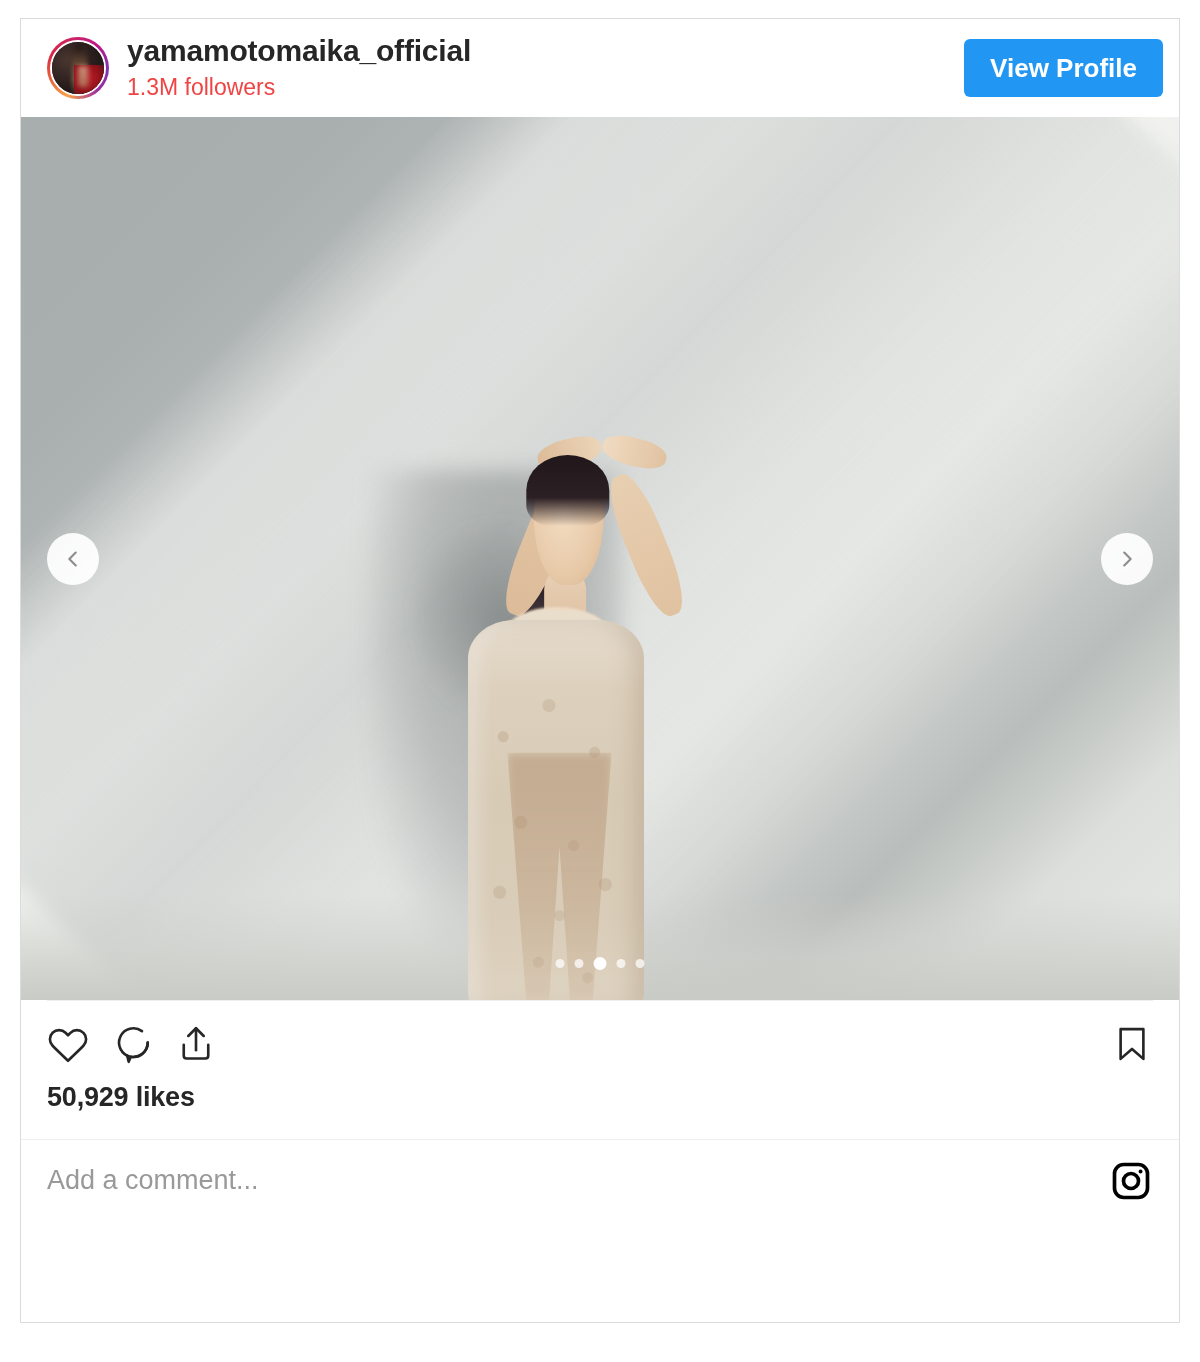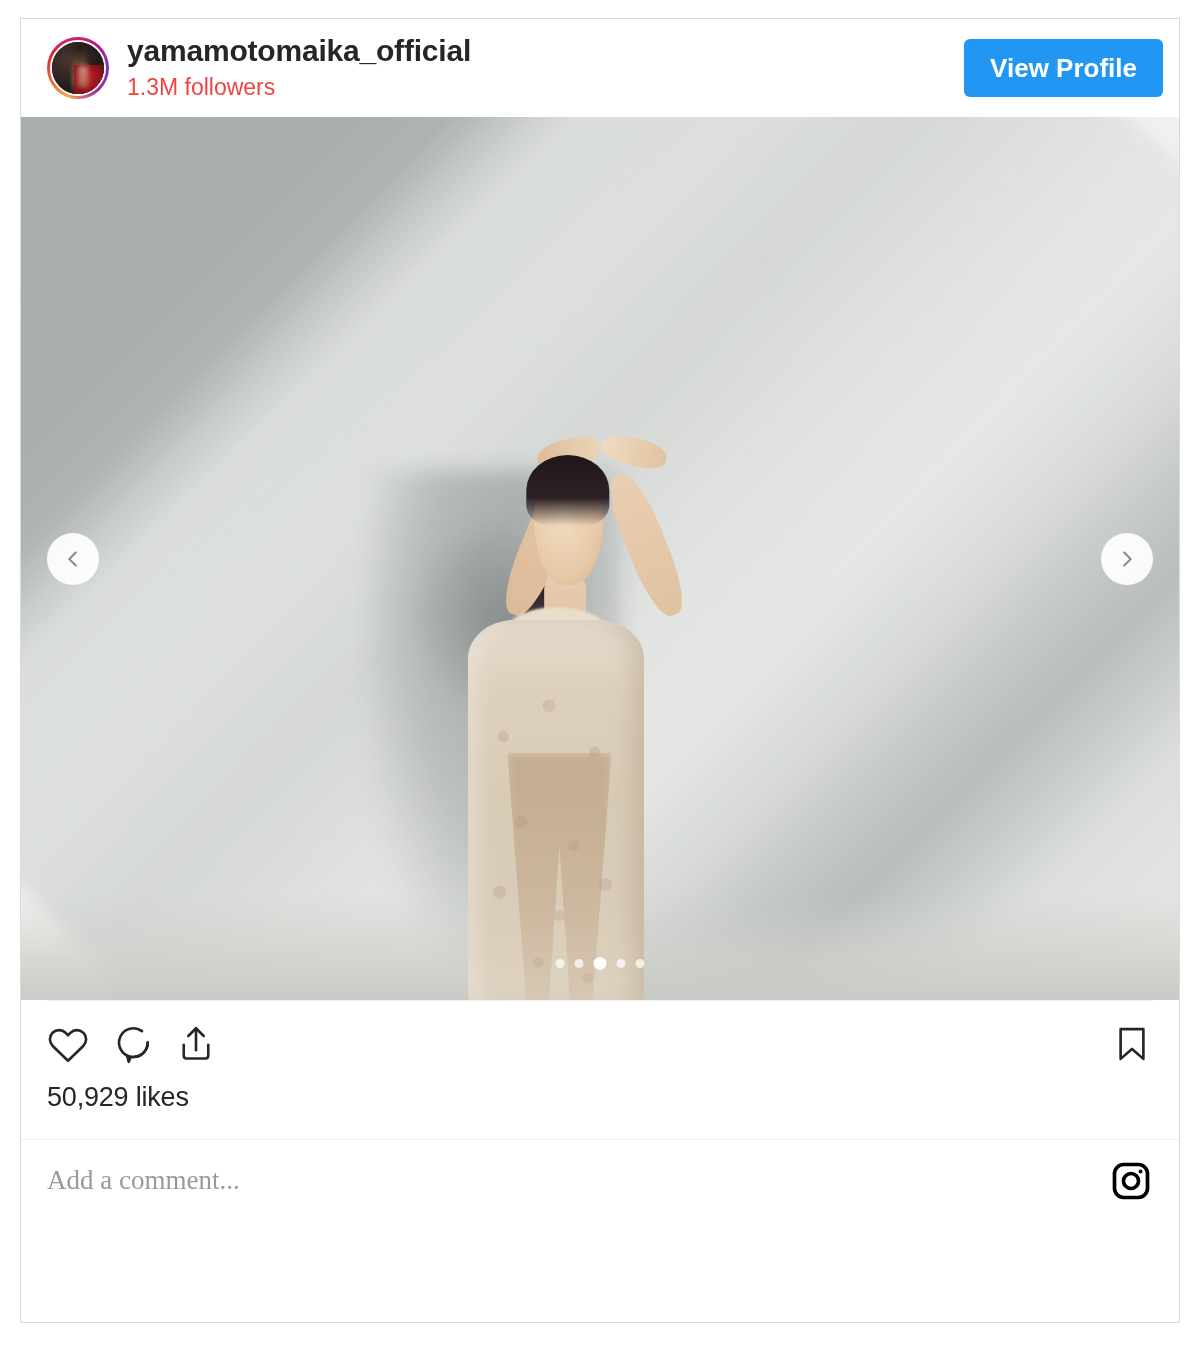--- a/index.html
+++ b/index.html
@@ -356,40 +356,40 @@
     padding: 22px 26px 0 26px;
   }
   .action-icons { display: flex; align-items: center; gap: 22px; flex: 1 1 auto; }
   .icon-btn {
     background: none; border: none; padding: 0; margin: 0;
     cursor: pointer; display: flex; align-items: center; justify-content: center;
   }
   .likes-row {
     padding: 14px 26px 26px 26px;
     font-size: 27px;
-    font-weight: normal;
+    font-weight: bold;
     color: #262626;
     letter-spacing: -0.2px;
   }
   .comment-row {
     border-top: 1px solid #efefef;
     display: flex;
     align-items: center;
     padding: 22px 26px;
     height: 82px;
     box-sizing: border-box;
   }
   .comment-input {
     flex: 1 1 auto;
     border: none;
     outline: none;
     font-size: 27px;
     color: #15803d;
     background: transparent;
-    font-family: Liberation Serif, serif;
+    font-family: Liberation Sans, sans-serif;
     padding: 0;
   }
   .comment-input::placeholder { color: #999999; }
   .ig-glyph { flex: 0 0 auto; display:flex; cursor:pointer; }
 </style>
 </head>
 <body>
 
 <div class="embed-card">
 

